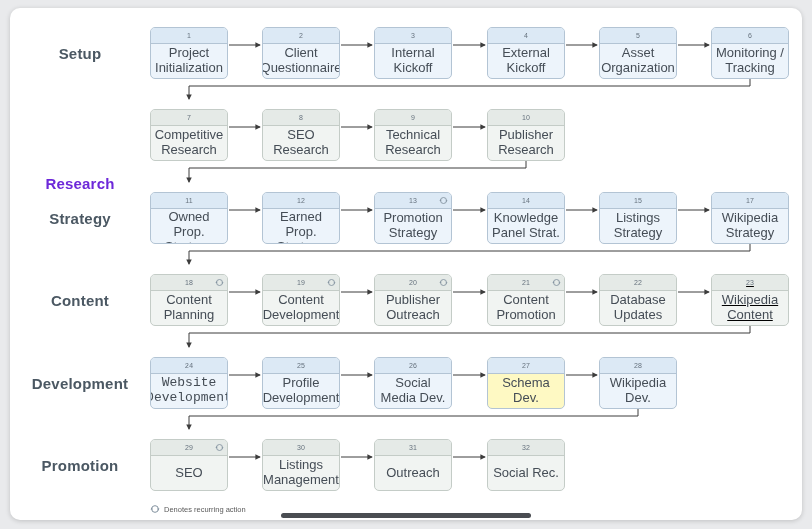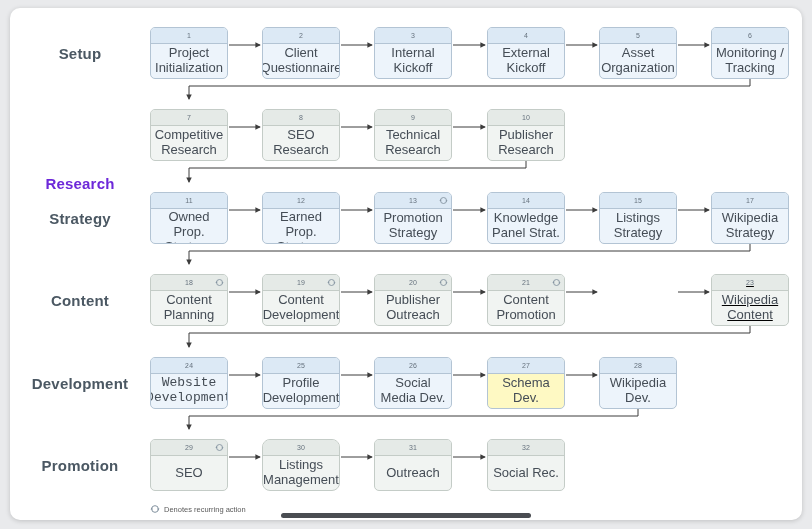--- a/index.html
+++ b/index.html
@@ -285,20 +285,28 @@
               <path d="M2,6 A4,4 0 0 1 10,6" fill="none" stroke="#8493a0" stroke-width="1.2"></path>
               <path d="M10,6 A4,4 0 0 1 2,6" fill="none" stroke="#8493a0" stroke-width="1.2"></path>
               <path d="M8.7,5.5 L11.3,5.5 L10,8 z" fill="#8493a0"></path>
               <path d="M3.3,6.5 L0.7,6.5 L2,4 z" fill="#8493a0"></path>
             </svg></span>
         </div>
         <div class="box-body">
           <span class="box-label-text">Content Promotion</span>
         </div>
       </div>
+      <div class="flow-box" style="left: 589px; top: 258px; width: 78px; height: 52px; border-color: rgb(196, 204, 199); background: rgb(241, 244, 242);">
+        <div class="box-head" style="height: 16px; background: rgb(229, 234, 231); border-color: rgb(196, 204, 199);">
+          <span class="box-num">22</span>
+        </div>
+        <div class="box-body">
+          <span class="box-label-text">Database Updates</span>
+        </div>
+      </div>
       <div class="flow-box" style="left: 701px; top: 258px; width: 78px; height: 52px; border-color: rgb(196, 204, 199); background: rgb(241, 244, 242); text-decoration: underline;">
         <div class="box-head" style="height: 16px; background: rgb(229, 234, 231); border-color: rgb(196, 204, 199);">
           <span class="box-num">23</span>
         </div>
         <div class="box-body">
           <span class="box-label-text">Wikipedia Content</span>
         </div>
       </div>
       <div class="row-label" style="top: 359px; color: rgb(75, 88, 99);">Development</div>
       <div class="flow-box" style="left: 140px; top: 341px; width: 78px; height: 52px; border-color: rgb(179, 196, 212); background: rgb(237, 244, 251); font-family: Liberation Mono, monospace;">
@@ -349,21 +357,21 @@
               <path d="M2,6 A4,4 0 0 1 10,6" fill="none" stroke="#8493a0" stroke-width="1.2"></path>
               <path d="M10,6 A4,4 0 0 1 2,6" fill="none" stroke="#8493a0" stroke-width="1.2"></path>
               <path d="M8.7,5.5 L11.3,5.5 L10,8 z" fill="#8493a0"></path>
               <path d="M3.3,6.5 L0.7,6.5 L2,4 z" fill="#8493a0"></path>
             </svg></span>
         </div>
         <div class="box-body">
           <span class="box-label-text">SEO</span>
         </div>
       </div>
-      <div class="flow-box" style="left: 252px; top: 423px; width: 78px; height: 52px; border-color: rgb(196, 204, 199); background: rgb(241, 244, 242); border-radius: 8px;">
+      <div class="flow-box" style="left: 252px; top: 423px; width: 78px; height: 52px; border-color: rgb(196, 204, 199); background: rgb(241, 244, 242);">
         <div class="box-head" style="height: 16px; background: rgb(229, 234, 231); border-color: rgb(196, 204, 199);">
           <span class="box-num">30</span>
         </div>
         <div class="box-body">
           <span class="box-label-text">Listings Management</span>
         </div>
       </div>
       <div class="flow-box" style="left: 364px; top: 423px; width: 78px; height: 52px; border-color: rgb(196, 204, 199); background: rgb(241, 244, 242);">
         <div class="box-head" style="height: 16px; background: rgb(229, 234, 231); border-color: rgb(196, 204, 199);">
           <span class="box-num">31</span>

